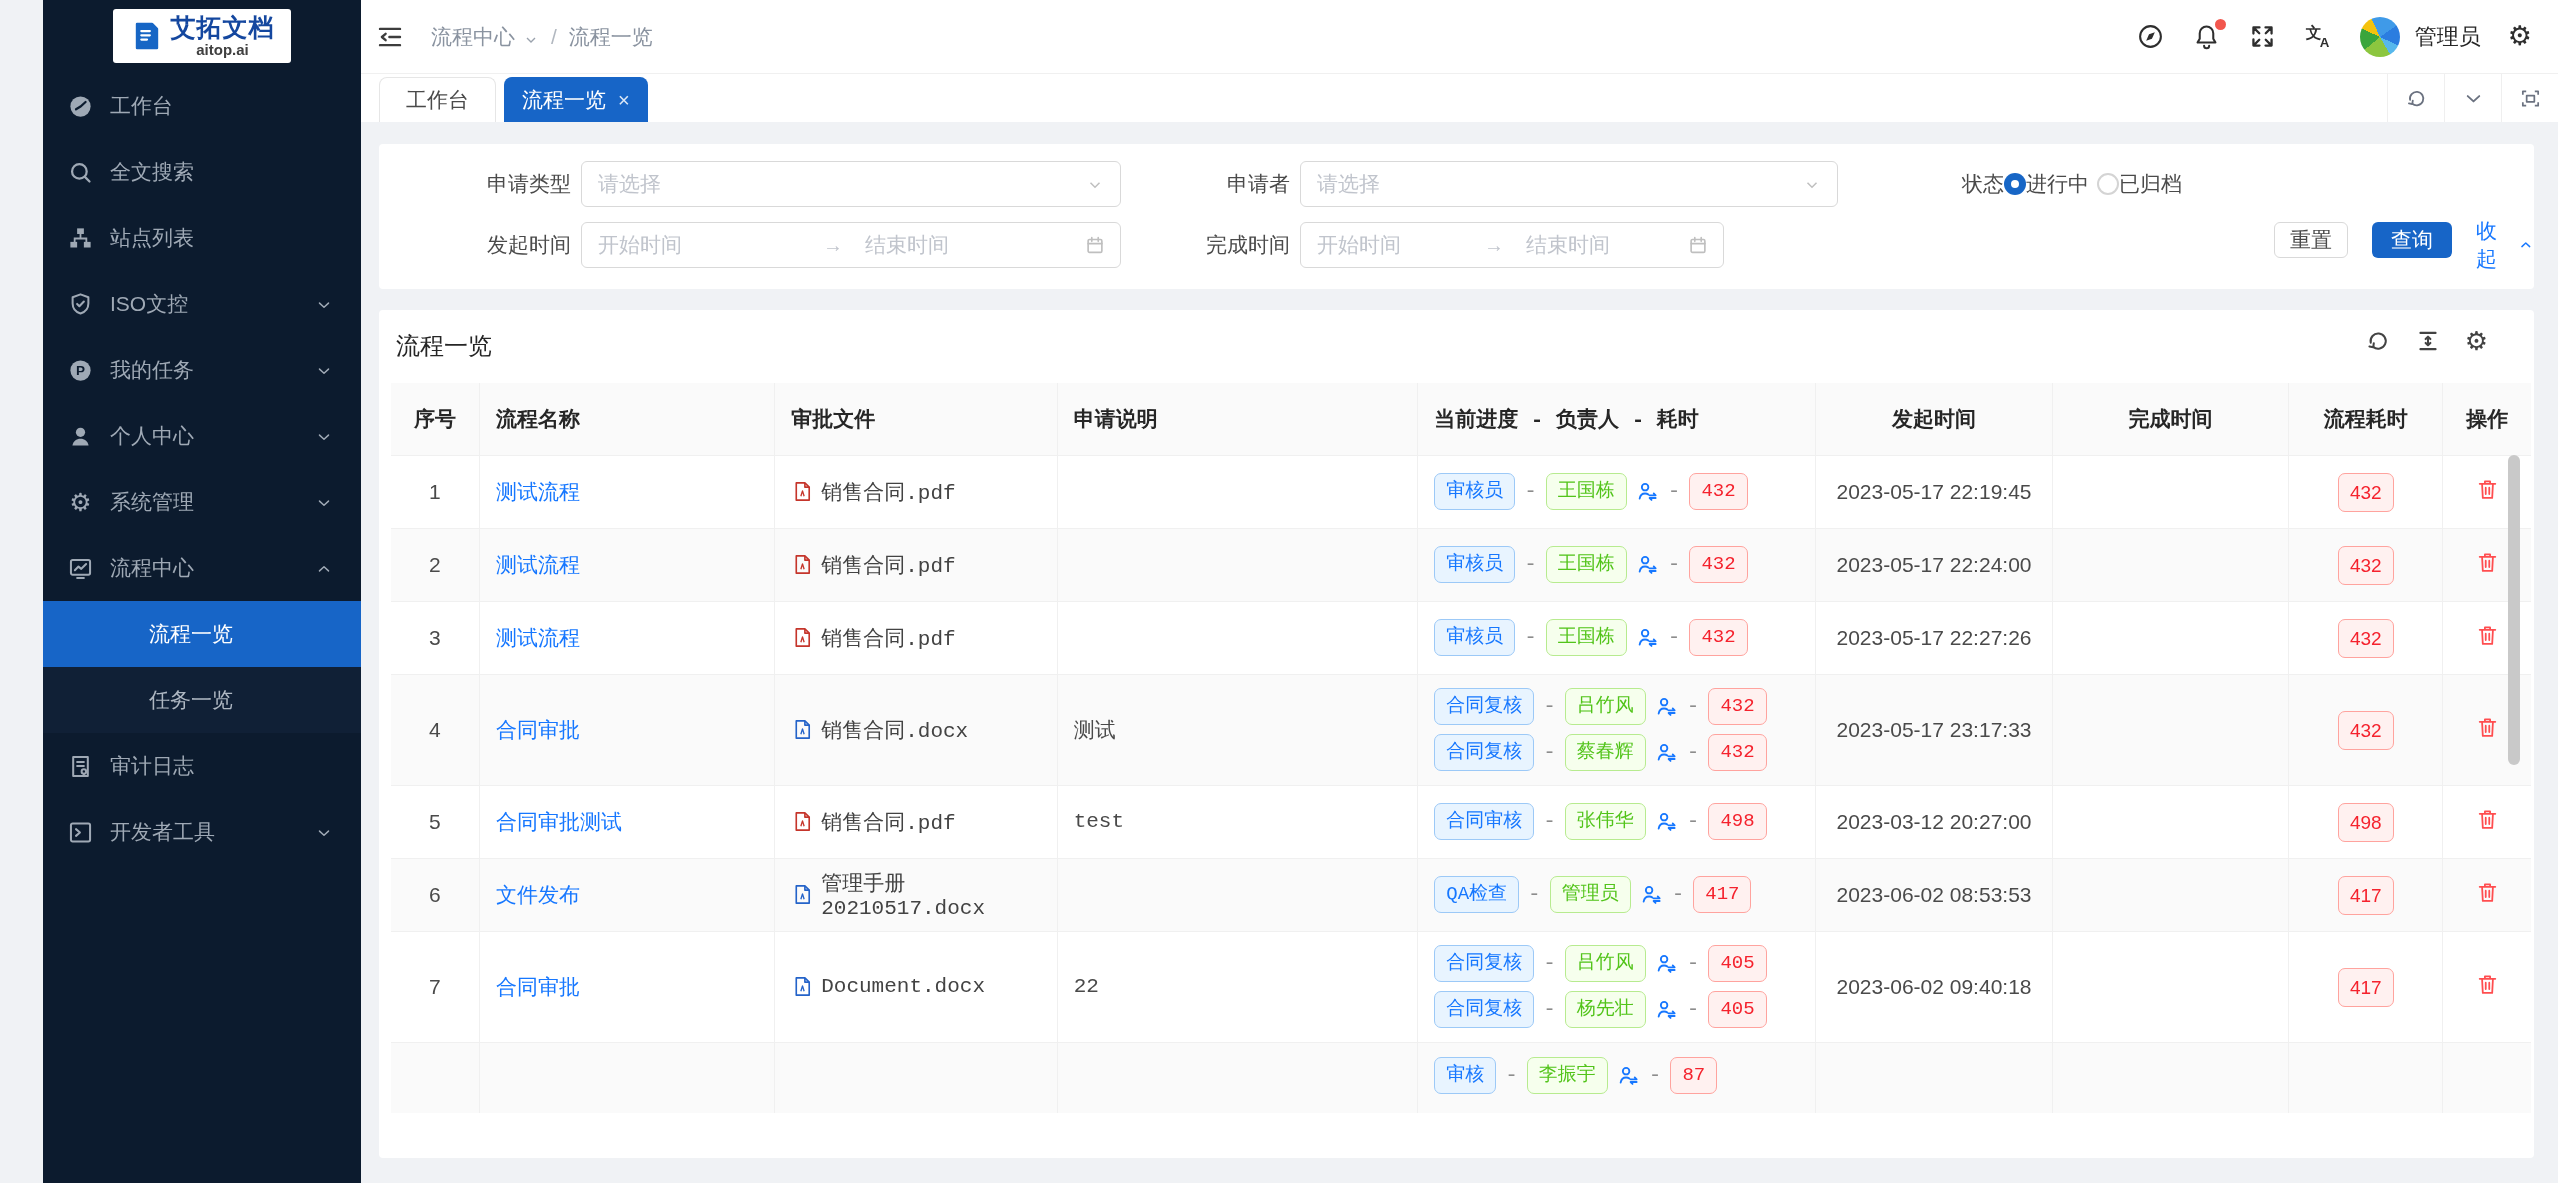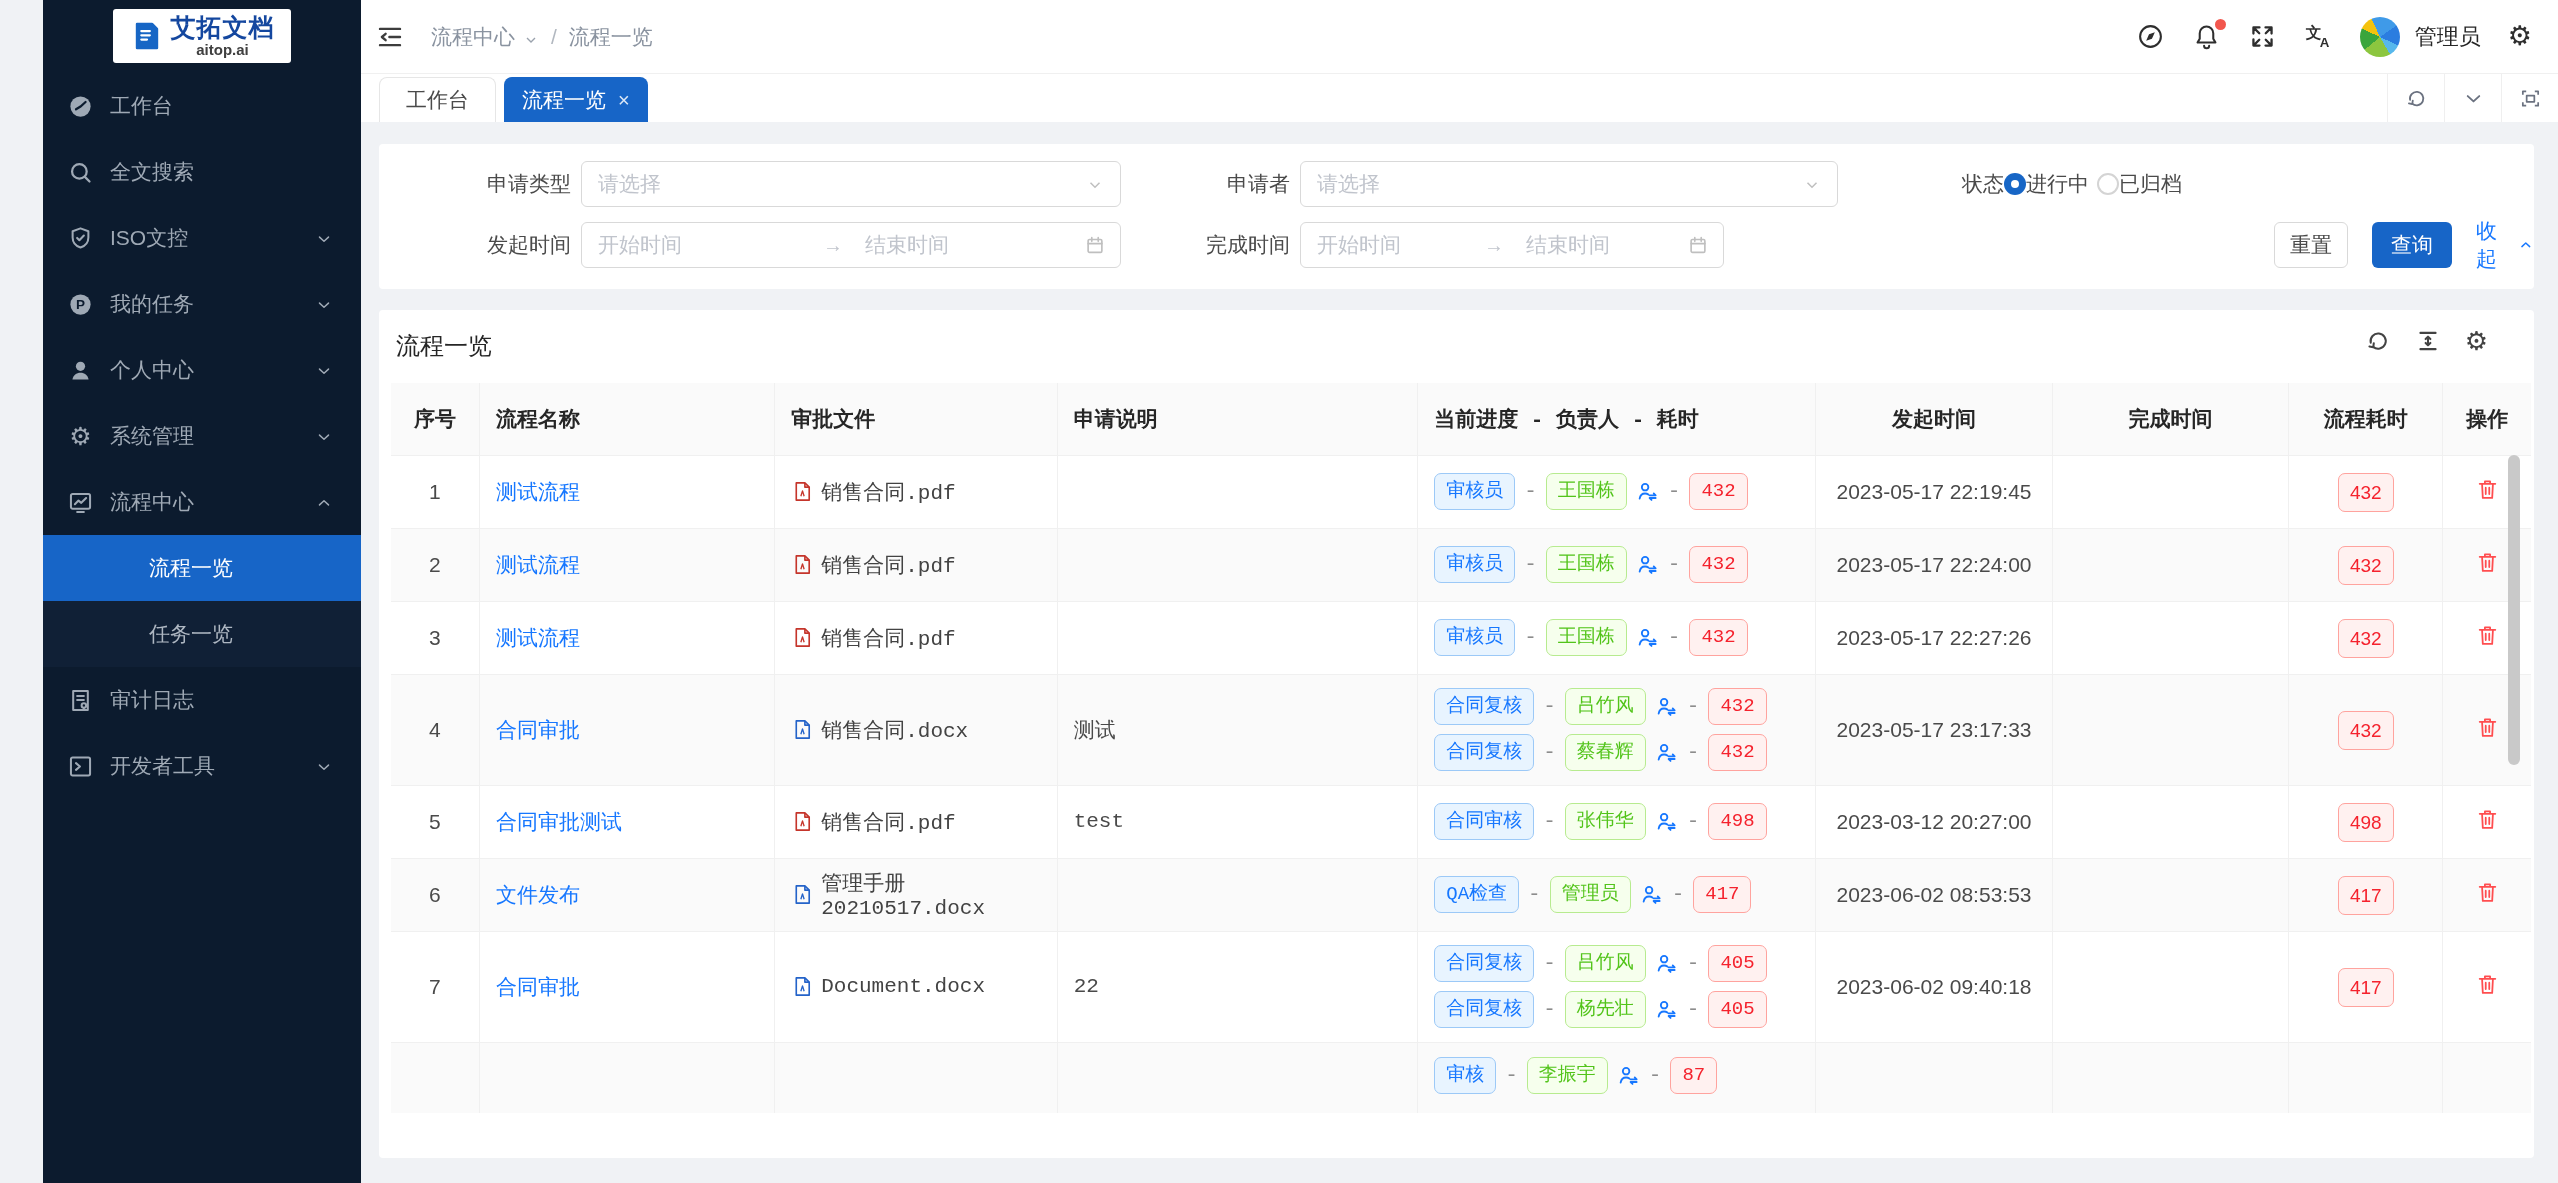--- a/index.html
+++ b/index.html
@@ -69,21 +69,21 @@
   .f-input .sel-chev { width:18px; height:18px; margin-right:16px; color:#bfbfbf; flex:none; }
   .range .ph { flex:1; }
   .range .arrow { color:#c0c4cc; font-size:20px; flex:none; margin:0 6px; }
   .range .cal { width:22px; height:22px; margin-right:14px; color:#bfbfbf; flex:none; }
   .status-group { position:absolute; left:1583px; top:17px; height:46px; display:flex; align-items:center; font-size:21px; color:#4a4a4a; }
   .radio { width:22px; height:22px; border-radius:50%; flex:none; cursor:pointer; position:relative; }
   .radio.on { background:#1766c6; }
   .radio.on::after { content:""; position:absolute; left:7px; top:7px; width:8px; height:8px; border-radius:50%; background:#fff; }
   .radio.off { background:#fff; border:2px solid #d4d4d4; }
   .radio-lbl { cursor:pointer; margin-right:8px; }
-  .btn { position:absolute; top:78px; height:46px; border-radius:6px; font-size:21px; display:flex;
+  .btn { position:absolute; top:78px; height:36px; border-radius:6px; font-size:21px; display:flex;
          align-items:center; justify-content:center; cursor:pointer; }
   .btn-reset { left:1895px; width:74px; background:#fff; border:1px solid #d9d9d9; color:#4a4a4a; }
   .btn-query { left:1993px; width:80px; background:#1765c7; color:#fff; border:none; }
   .link-collapse { position:absolute; left:2097px; top:78px; height:46px; display:flex; align-items:center;
                    gap:6px; color:#1677ff; font-size:21px; cursor:pointer; }
   .link-collapse svg { width:18px; height:18px; }
 
   
   .table-card { position:relative; height:848px; }
   .card-title { position:absolute; left:17px; top:20px; font-size:24px; color:#262626; font-weight:500; }
@@ -167,20 +167,31 @@
           <span class="mi-icon">
             <svg viewBox="0 0 24 24" fill="none" stroke="currentColor" stroke-width="2" stroke-linecap="round">
               <circle cx="11" cy="11" r="6.5"></circle>
               <path d="M15.9 15.9L20 20"></path>
             </svg>
           </span>
           <span>全文搜索</span>
         </div>
         <div class="menu-item">
           <span class="mi-icon">
+            <svg viewBox="0 0 24 24" fill="currentColor" stroke="none">
+              <rect x="9" y="3" width="6" height="5"></rect>
+              <rect x="3" y="15" width="6" height="5"></rect>
+              <rect x="15" y="15" width="6" height="5"></rect>
+              <path d="M11.2 8h1.6v3.2H18V15h-1.6v-2.2H7.6V15H6v-3.8h5.2z"></path>
+            </svg>
+          </span>
+          <span>站点列表</span>
+        </div>
+        <div class="menu-item">
+          <span class="mi-icon">
             <svg viewBox="0 0 24 24" fill="none" stroke="currentColor" stroke-width="1.8" stroke-linejoin="round" stroke-linecap="round">
               <path d="M12 3l7 2.5V11c0 4.6-3 7.6-7 9-4-1.4-7-4.4-7-9V5.5z"></path>
               <path d="M9 11.5l2 2 4-4.2"></path>
             </svg>
           </span>
           <span>ISO文控</span>
           <span class="chev"><svg viewBox="0 0 24 24" fill="none" stroke="currentColor" stroke-width="2" stroke-linecap="round" stroke-linejoin="round">
               <path d="M6 9.5l6 5.5 6-5.5"></path>
             </svg></span>
         </div>

